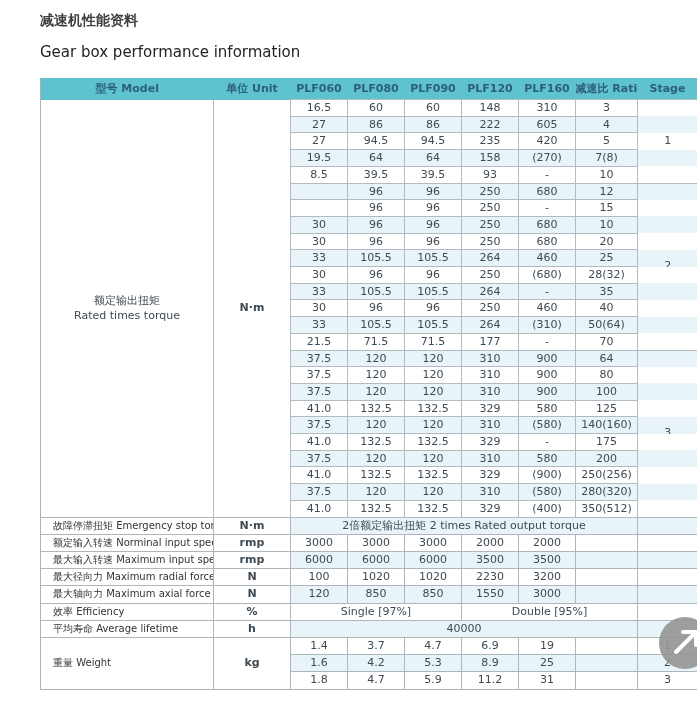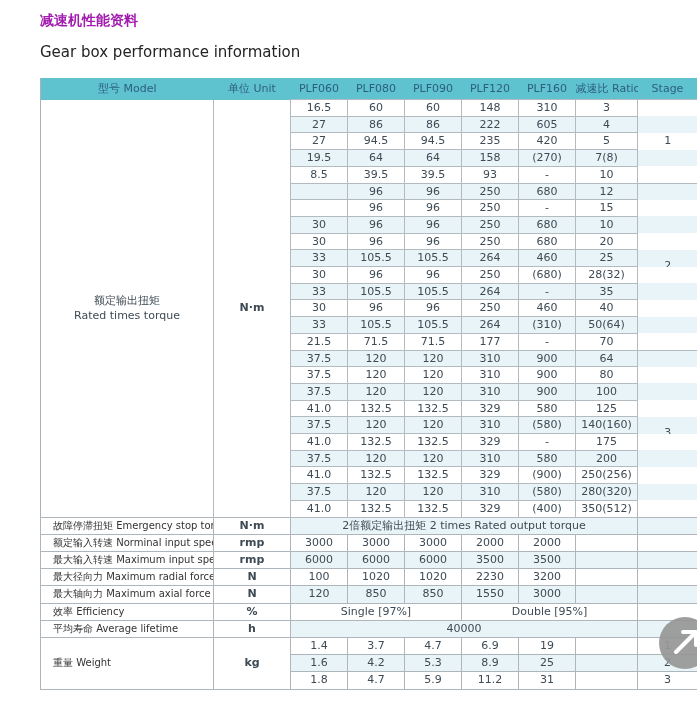--- a/index.html
+++ b/index.html
@@ -2,33 +2,33 @@
 <html><head>
 <meta charset="utf-8">
 <style>
   html,body { margin:0; padding:0; background:#ffffff; }
   .page {
     position:relative; width:697px; height:702px; overflow:hidden;
     background:#ffffff; font-family:"DejaVu Sans","Liberation Sans",sans-serif;
   }
   .title {
     position:absolute; left:40px; top:12px;
-    font-size:14px; font-weight:bold; color:#a21caf;
+    font-size:14px; font-weight:bold; color:#404040;
   }
   .subtitle {
     position:absolute; left:40px; top:43px;
     font-size:15px; color:#232323;
   }
   table.perf {
     position:absolute; left:40px; top:78px; width:657px;
     border-collapse:collapse; table-layout:fixed;
     border-left:1px solid #aab2b8; border-bottom:1px solid #98a0a6;
   }
   table.perf th {
-    background:#5fc3cf; color:#2d5e7e; font-size:11px; font-weight:normal;
+    background:#5fc3cf; color:#2d5e7e; font-size:11px; font-weight:bold;
     height:21px; padding:0; text-align:center; overflow:hidden; white-space:nowrap;
   }
   table.perf td {
     font-size:11px; color:#3e4a54; text-align:center; padding:0;
     height:15.7px; line-height:15.7px; overflow:hidden; white-space:nowrap;
     background:#ffffff;
   }
   tbody#torque-body td.num { border:1px solid #b3bac0; }
   td.st { border:none; border-left:1px solid #b3bac0; }
   td.st-top { border-top:1px solid #b3bac0; }

